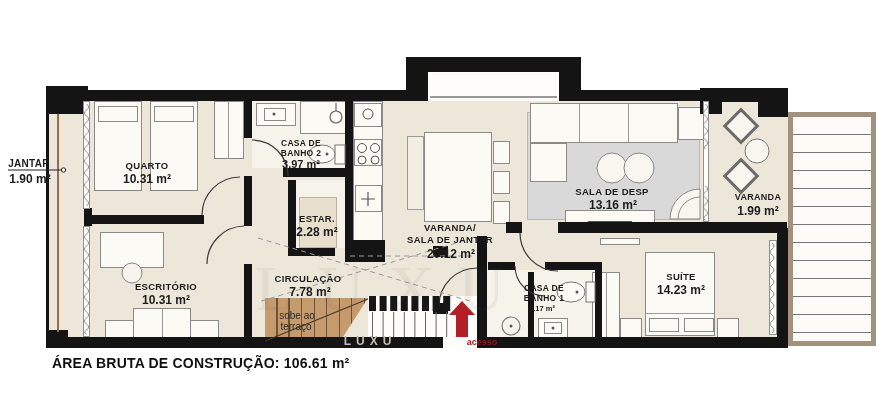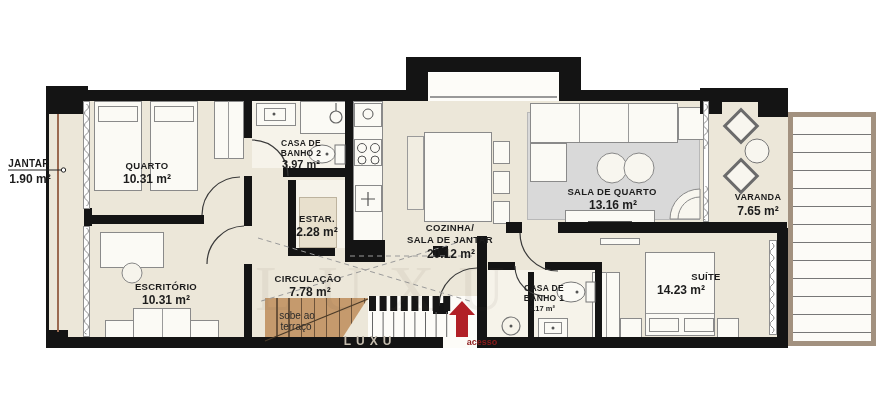--- a/index.html
+++ b/index.html
@@ -223,44 +223,45 @@
   <div class="lbl toplayer" style="left:147px;top:160px">QUARTO</div>
   <div class="area toplayer" style="left:147px;top:172px">10.31 m²</div>
 
   <div class="lbl toplayer" style="left:301px;top:138px;font-size:8.5px">CASA DE</div>
   <div class="lbl toplayer" style="left:301px;top:148px;font-size:8.5px">BANHO 2</div>
   <div class="area toplayer" style="left:301px;top:158px;font-size:11px">3.97 m²</div>
 
   <div class="lbl toplayer" style="left:317px;top:213px">ESTAR.</div>
   <div class="area toplayer" style="left:317px;top:225px">2.28 m²</div>
 
-  <div class="lbl toplayer" style="left:450px;top:222px">COZINHA/</div>
+  <div class="lbl toplayer" style="left:450px;top:222px">VARANDA/</div>
   <div class="lbl toplayer" style="left:450px;top:234px">SALA DE JANTAR</div>
   <div class="area toplayer" style="left:451px;top:247px">20.12 m²</div>
 
-  <div class="lbl toplayer" style="left:612px;top:186px">SALA DE QUARTO</div>
+  <div class="lbl toplayer" style="left:612px;top:186px">SALA DE DESP</div>
   <div class="area toplayer" style="left:613px;top:198px">13.16 m²</div>
 
   <div class="lbl toplayer" style="left:758px;top:192px;font-size:9px">VARANDA</div>
-  <div class="area toplayer" style="left:758px;top:204px">7.65 m²</div>
+  <div class="area toplayer" style="left:758px;top:204px">1.99 m²</div>
 
   <div class="lbl toplayer" style="left:166px;top:281px">ESCRITÓRIO</div>
   <div class="area toplayer" style="left:166px;top:293px">10.31 m²</div>
 
   <div class="lbl toplayer" style="left:308px;top:273px">CIRCULAÇÃO</div>
   <div class="area toplayer" style="left:310px;top:285px">7.78 m²</div>
 
   <div class="lbl toplayer" style="left:544px;top:283px;font-size:8.5px">CASA DE</div>
   <div class="lbl toplayer" style="left:544px;top:293px;font-size:8.5px">BANHO 1</div>
   <div class="area toplayer" style="left:542px;top:304px;font-size:7.5px">3.17 m²</div>
 
-  <div class="lbl toplayer" style="left:706px;top:271px">SUÍTE</div>
+  <div class="lbl toplayer" style="left:681px;top:271px">SUÍTE</div>
   <div class="area toplayer" style="left:681px;top:283px">14.23 m²</div>
 
   <div class="small-lbl toplayer" style="left:297px;top:310px">sobe ao</div>
   <div class="small-lbl toplayer" style="left:296px;top:321px">terraço</div>
 
   <div class="acesso toplayer" style="left:482px;top:337px">acesso</div>
 
   <div class="wm-ghost" style="left:255px;top:252px">LUXU</div>
   <div class="wm-frag" style="left:370px;top:334px">LUXU</div>
 
+  <div class="footer-text toplayer" style="left:52px;top:355px">ÁREA BRUTA DE CONSTRUÇÃO: 106.61 m²</div>
 </div>
 
 </body></html>

